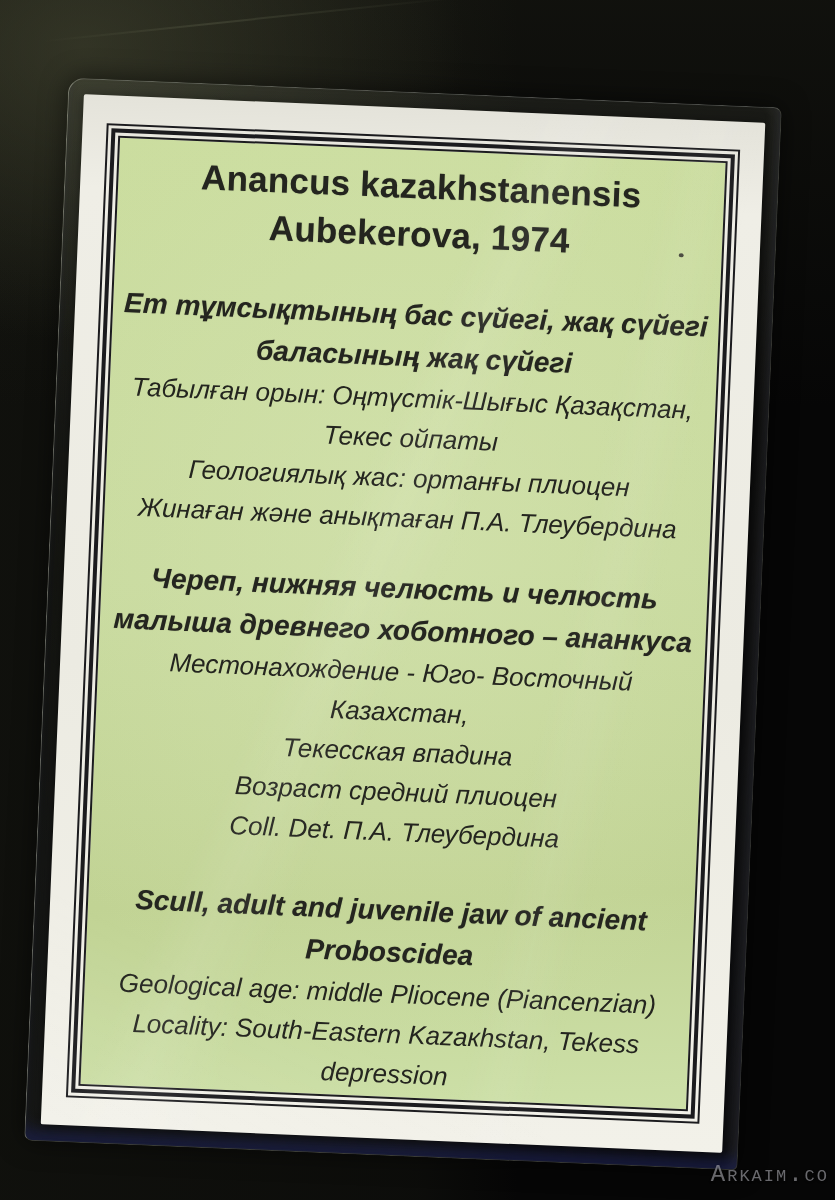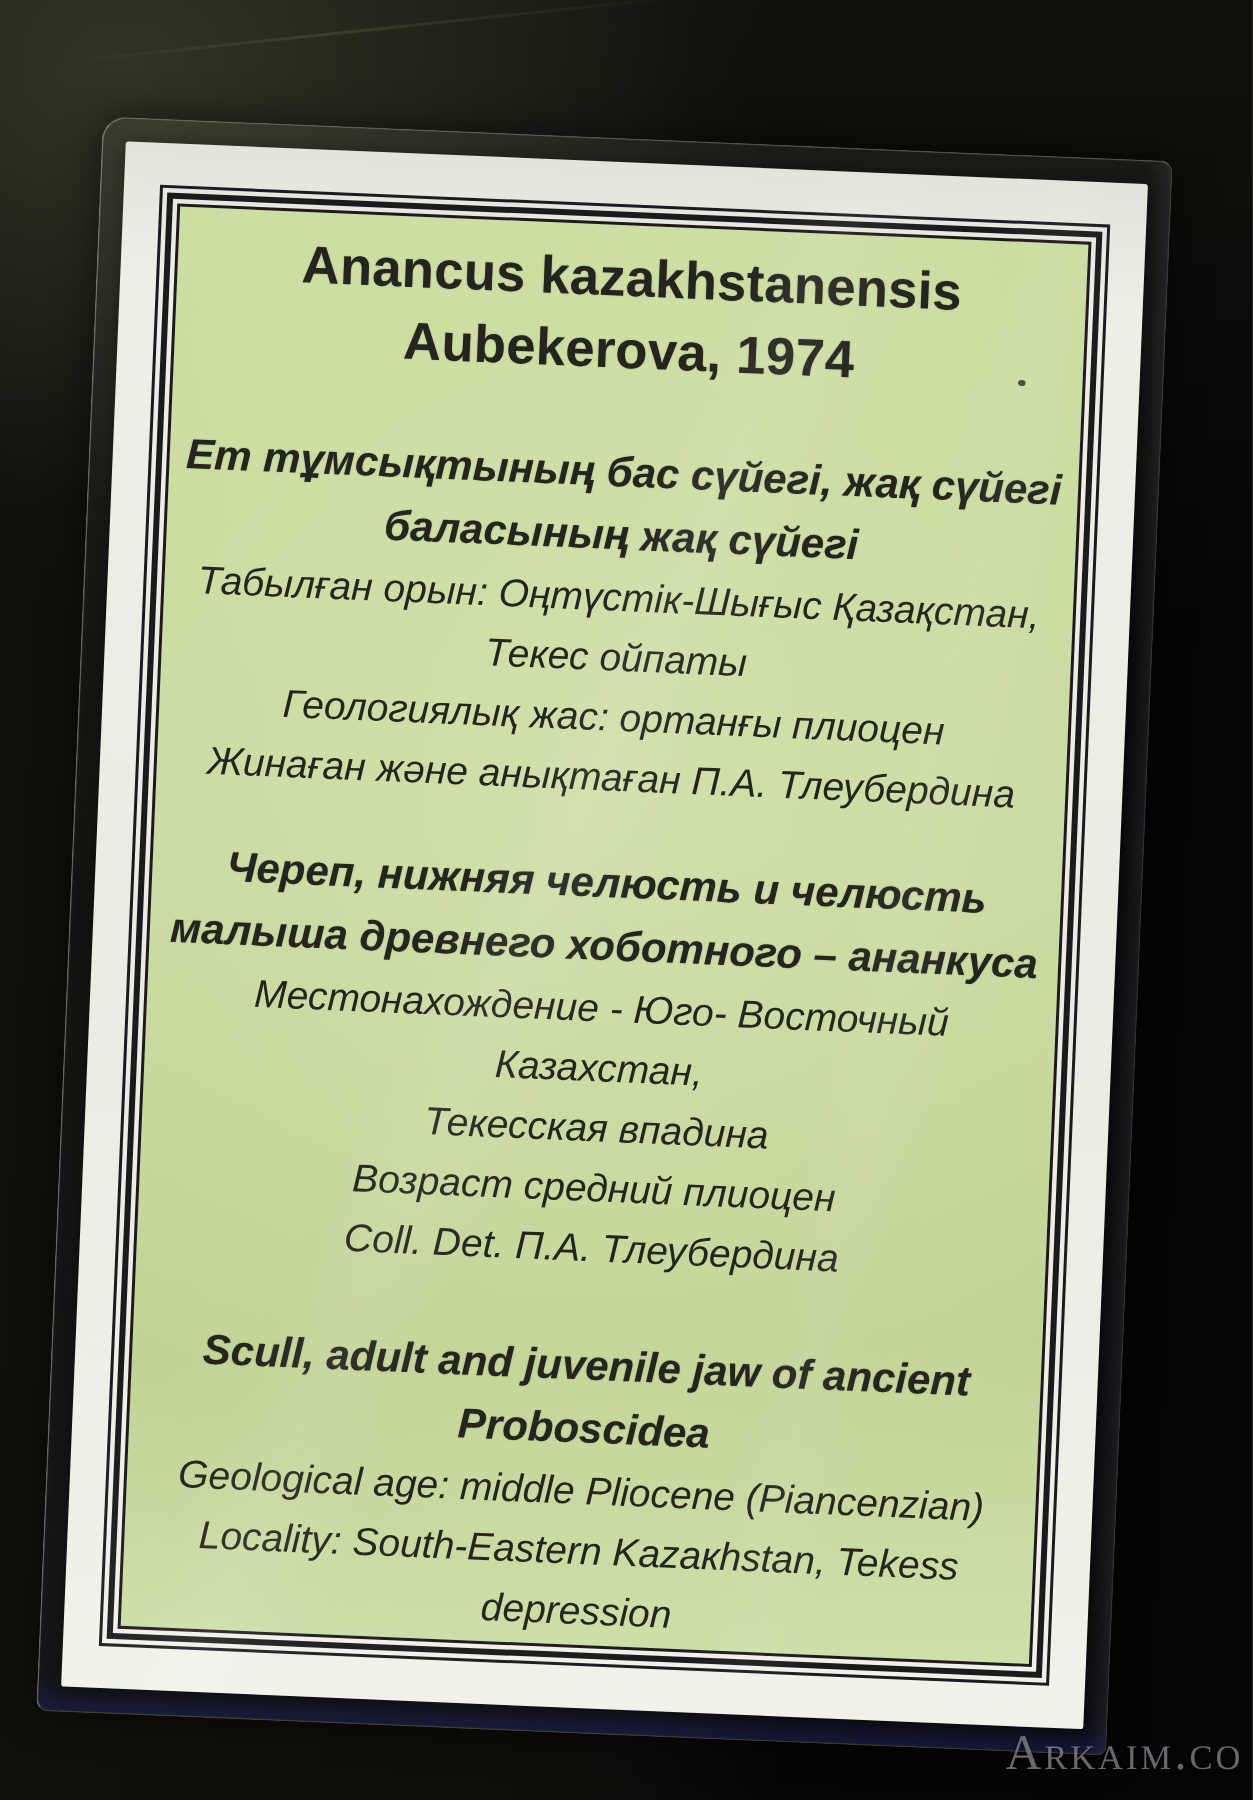--- a/index.html
+++ b/index.html
@@ -69,22 +69,22 @@
   .title-line{font-size:35px;font-weight:bold;line-height:48px;letter-spacing:0.2px;
     text-shadow:0 0 1px rgba(35,36,30,0.35);}
   .heading-line{font-size:28px;font-weight:bold;font-style:italic;line-height:42px;
     text-shadow:0 0 1px rgba(35,36,30,0.3);}
   .body-line{font-size:26px;font-style:italic;line-height:40px;}
   .section-kz{margin-top:36px;}
   .section-ru{margin-top:30px;}
   .section-en{margin-top:38px;}
   .watermark{
     position:absolute;right:6px;bottom:12px;
-    font-family:Liberation Serif, serif;font-variant:small-caps;
-    font-size:33px;letter-spacing:2px;color:rgba(190,190,196,0.55);
+    font-family:Liberation Mono, monospace;font-variant:small-caps;
+    font-size:24px;letter-spacing:2px;color:rgba(190,190,196,0.55);
     text-shadow:0 1px 2px rgba(0,0,0,0.6);
   }
 </style>
 </head>
 <body>
 
 <div class="scene">
 
   <div class="bg-streak"></div>
 

